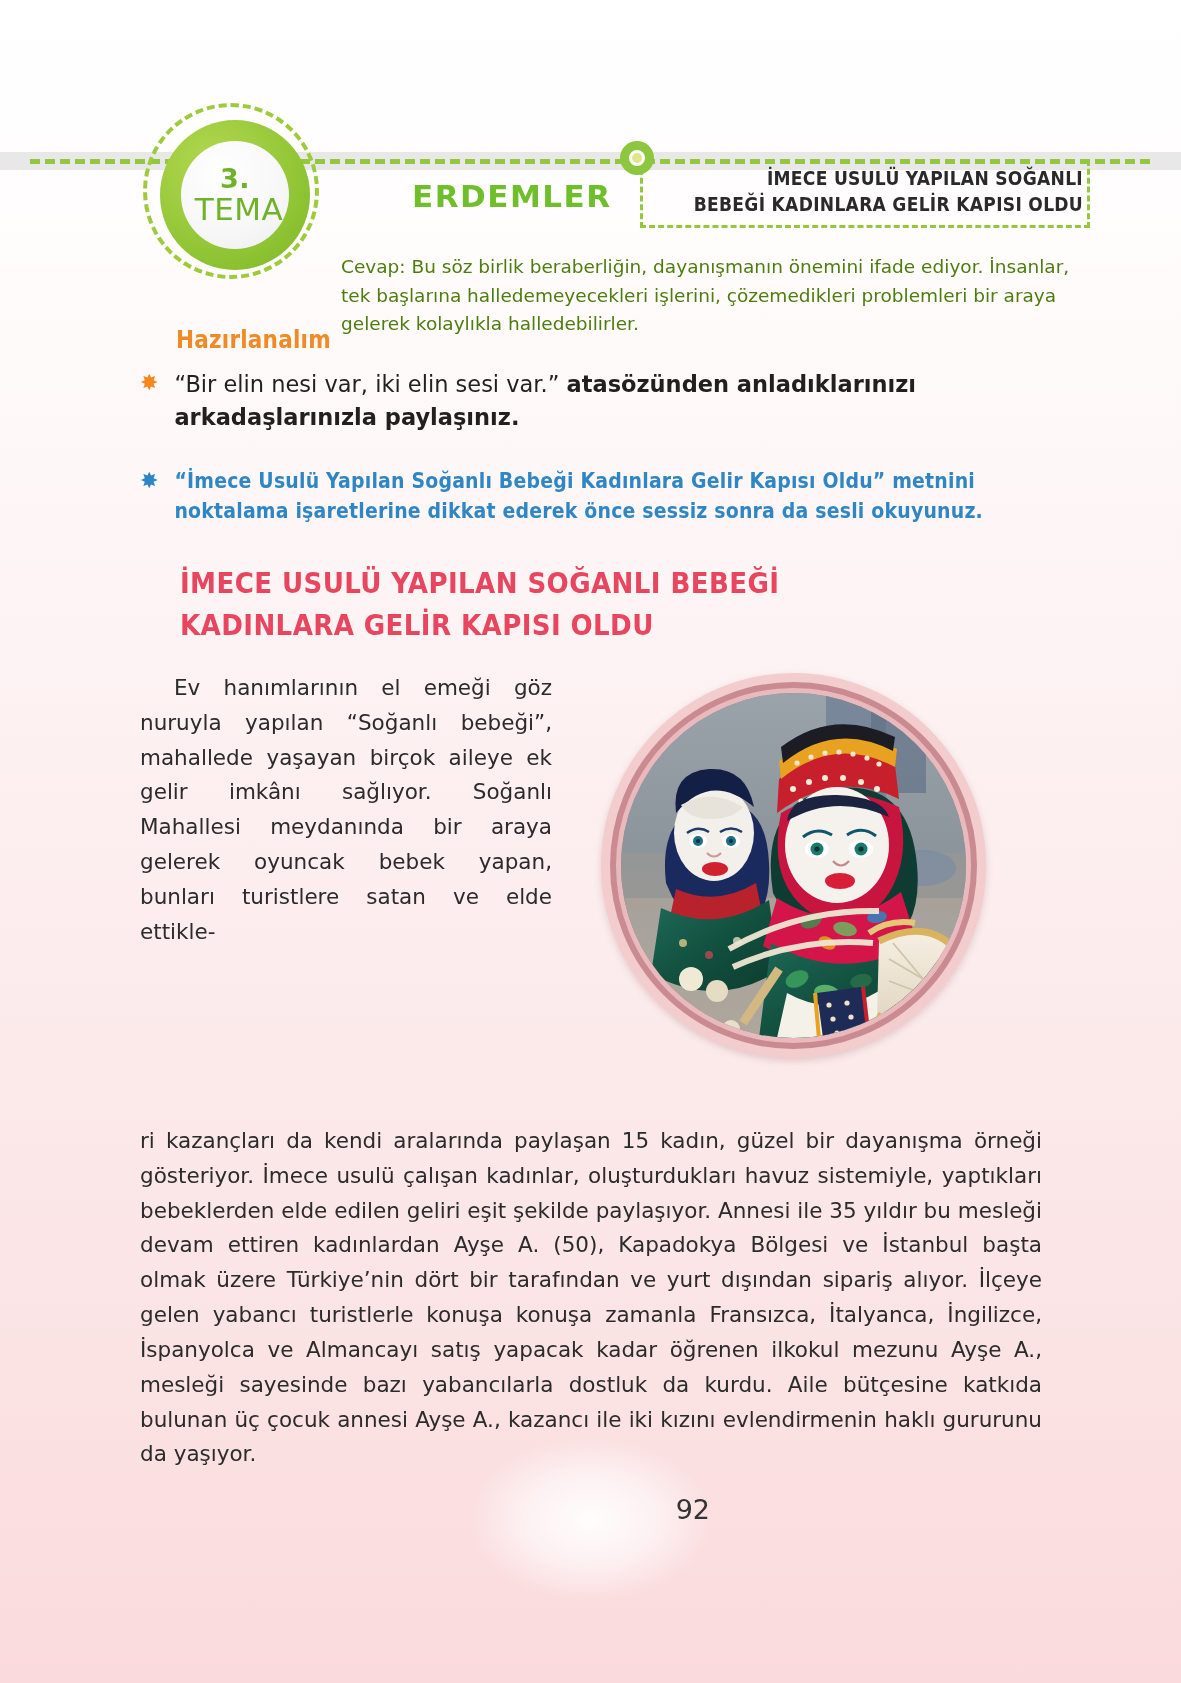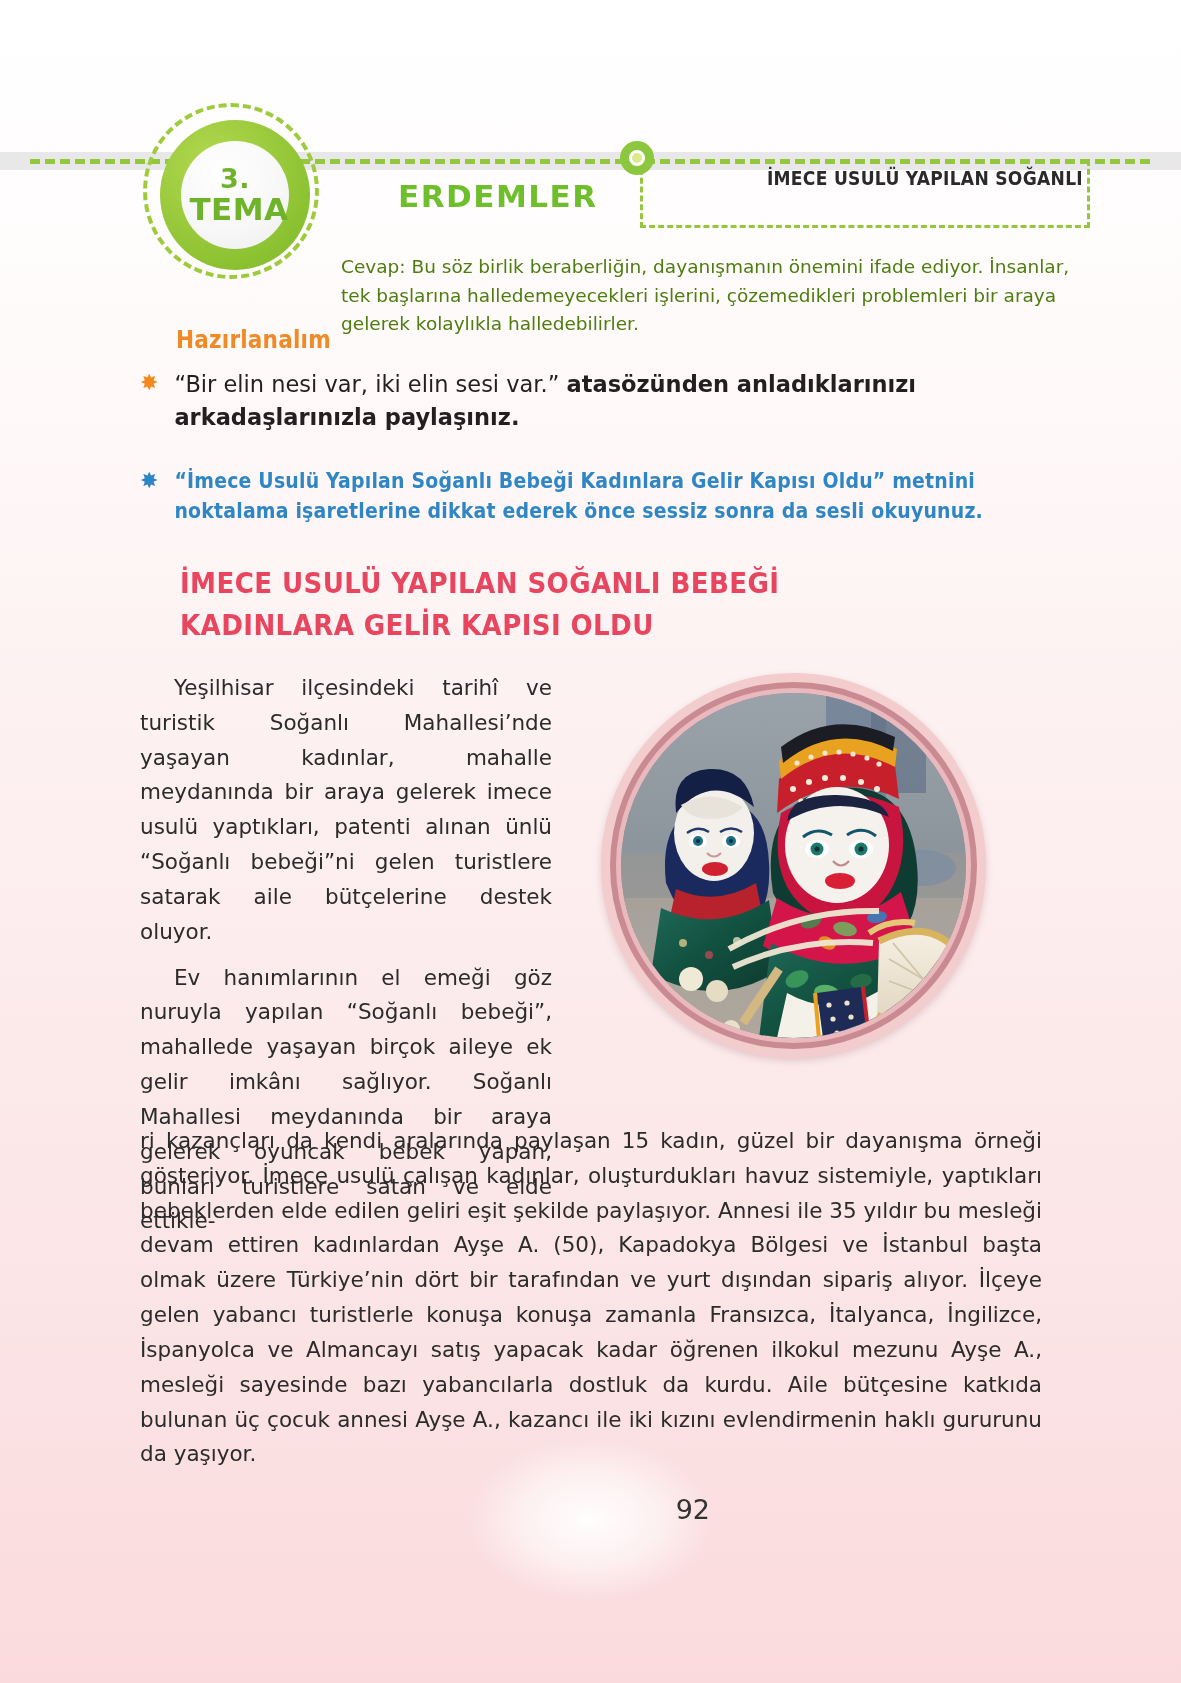--- a/index.html
+++ b/index.html
@@ -79,31 +79,31 @@
   .tema-num {
     color: #6fb32b;
     font-size: 27px;
     font-weight: bold;
     font-family: "DejaVu Sans", sans-serif;
     letter-spacing: 0.5px;
   }
   .tema-word {
     color: #6fb32b;
     font-size: 31px;
-    font-weight: bold;
+    font-weight: normal;
     font-family: "DejaVu Sans", sans-serif;
     letter-spacing: 0.5px;
     margin-top: 2px;
     margin-left: 8px;
   }
 
   
   .erdemler {
     position: absolute;
-    left: 398px;
+    left: 412px;
     top: 178px;
     color: #6fbe2b;
     font-size: 31px;
     font-weight: bold;
     font-family: "DejaVu Sans", sans-serif;
     letter-spacing: 1.5px;
   }
 
   
   .title-box {
@@ -334,20 +334,21 @@
     <span class="tema-word">TEMA</span>
   </div>
 </div>
 
 <div class="erdemler">ERDEMLER</div>
 
 <div class="title-box"></div>
 <div class="marker-dot"></div>
 <div class="title-box-inner">
   <div>İMECE USULÜ YAPILAN SOĞANLI</div>
+  <div>BEBEĞİ KADINLARA GELİR KAPISI OLDU</div>
 </div>
 
 <div class="cevap">Cevap: Bu söz birlik beraberliğin, dayanışmanın önemini ifade ediyor. İnsanlar, tek başlarına halledemeyecekleri işlerini, çözemedikleri problemleri bir araya gelerek kolaylıkla halledebilirler.</div>
 
 <div class="hazirlanalim">Hazırlanalım</div>
 
 <div class="bullet-row bullet-1">
   <span class="bullet-star orange">✸</span>
   <span class="txt"><span>“Bir elin nesi var, iki elin sesi var.” </span><span class="bold">atasözünden anladıklarınızı arkadaşlarınızla paylaşınız.</span></span>
 </div>
@@ -510,21 +511,20 @@
         <path d="M112 274 q66 -30 140 -24"></path>
       </g>
 
       <path d="M122 330 l36 -54" stroke="#d3b882" stroke-width="9" fill="none"></path>
       <circle cx="110" cy="336" r="9" fill="#e8e0c8"></circle>
     </svg>
   </div>
 </div>
 
 <div class="col-text">
-  <p>Yeşilhisar ilçesindeki tarihî ve turistik Soğanlı Mahallesi’nde yaşayan kadınlar, mahalle meydanında bir araya gelerek imece usulü yaptıkları, patenti alınan ünlü “Soğanlı bebeği”ni gelen turistlere satarak aile bütçelerine destek oluyor.</p>
   <p>Ev hanımlarının el emeği göz nuruyla yapılan “Soğanlı bebeği”, mahallede yaşayan birçok aileye ek gelir imkânı sağlıyor. Soğanlı Mahallesi meydanında bir araya gelerek oyuncak bebek yapan, bunları turistlere satan ve elde ettikle-</p>
 </div>
 
 <div class="full-text">
   <p>ri kazançları da kendi aralarında paylaşan 15 kadın, güzel bir dayanışma örneği gösteriyor. İmece usulü çalışan kadınlar, oluşturdukları havuz sistemiyle, yaptıkları bebeklerden elde edilen geliri eşit şekilde paylaşıyor. Annesi ile 35 yıldır bu mesleği devam ettiren kadınlardan Ayşe A. (50), Kapadokya Bölgesi ve İstanbul başta olmak üzere Türkiye’nin dört bir tarafından ve yurt dışından sipariş alıyor. İlçeye gelen yabancı turistlerle konuşa konuşa zamanla Fransızca, İtalyanca, İngilizce, İspanyolca ve Almancayı satış yapacak kadar öğrenen ilkokul mezunu Ayşe A., mesleği sayesinde bazı yabancılarla dostluk da kurdu. Aile bütçesine katkıda bulunan üç çocuk annesi Ayşe A., kazancı ile iki kızını evlendirmenin haklı gururunu da yaşıyor.</p>
 </div>
 
 <div class="page-num-glow"></div>
 <div class="page-num">92</div>
 

